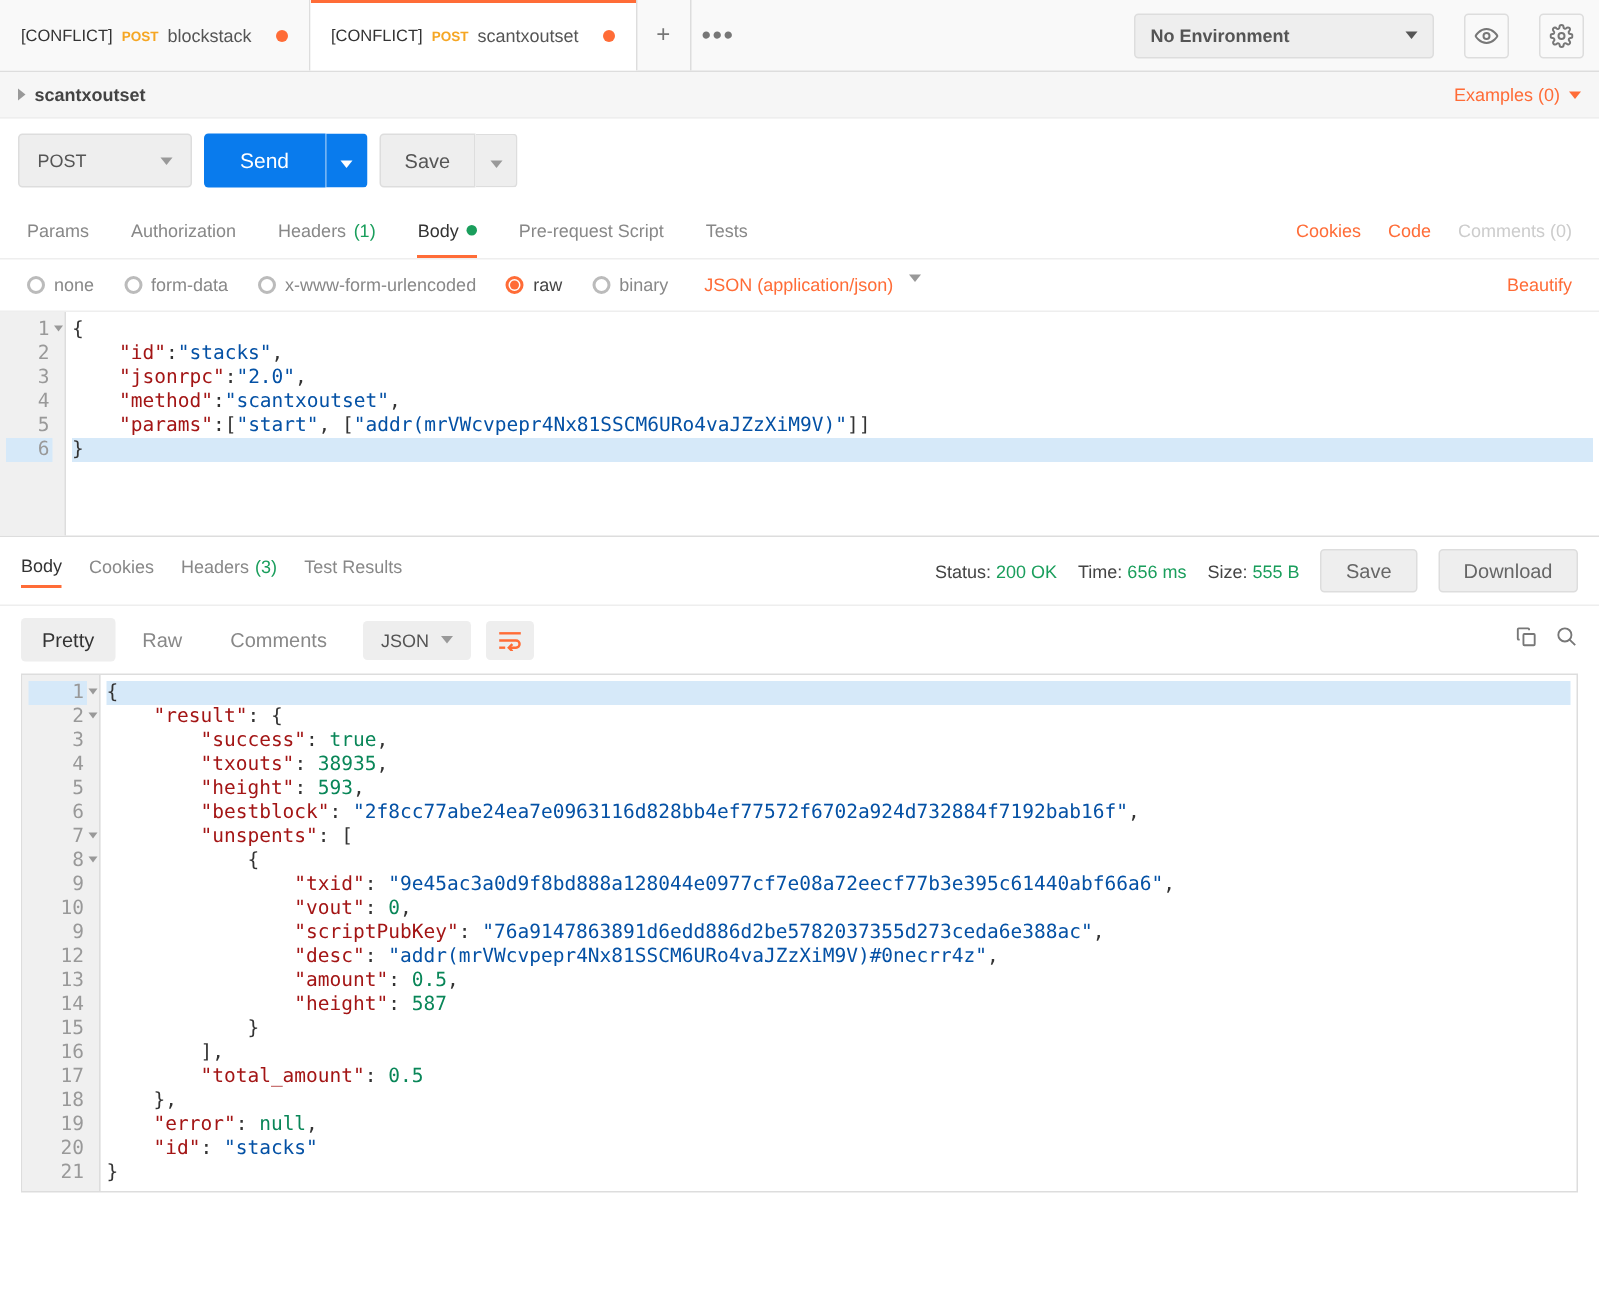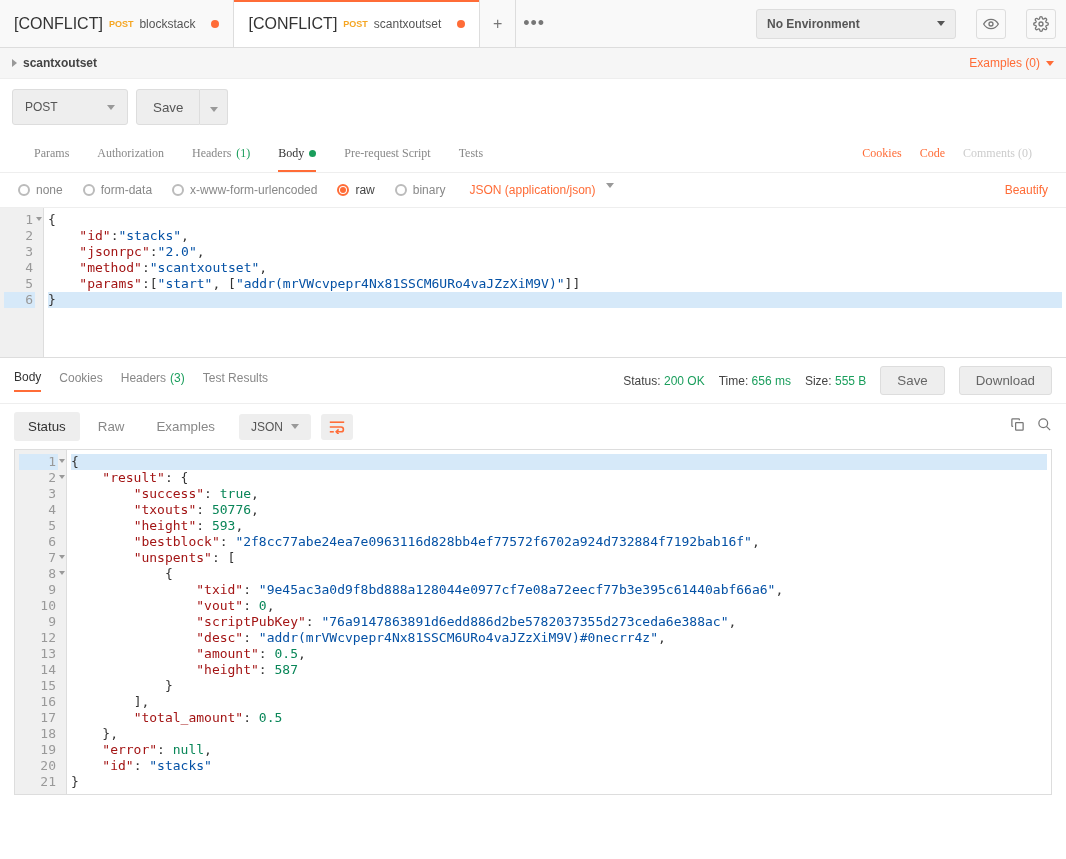--- a/index.html
+++ b/index.html
@@ -1,21 +1,21 @@
 <!DOCTYPE html>
 <html><head>
 <meta charset="utf-8">
 <style>
 * { box-sizing: border-box; margin: 0; padding: 0; }
 body { font-family: "Helvetica Neue", Arial, sans-serif; font-size: 12px; color: #444; background: #fff; width: 1066px; }
 .topbar { display: flex; align-items: center; border-bottom: 1px solid #ddd; height: 48px; background: #f9f9f9; }
 .tabs { display: flex; height: 100%; flex: 1; }
 .tab { display: flex; align-items: center; padding: 0 14px; border-right: 1px solid #ddd; background: #f9f9f9; cursor: pointer; gap: 6px; height: 100%; white-space: nowrap; }
 .tab.active { background: #fff; box-shadow: inset 0 2px 0 #ff6c37; }
-.tab .conflict { font-size: 16px; color: #333; }
+.tab .conflict { font-size: 11px; color: #333; }
 .tab .method-badge { color: #f5a623; font-size: 9px; font-weight: 700; }
 .tab .tab-title { font-size: 12px; color: #555; }
 .tab .dirty-dot { width: 8px; height: 8px; border-radius: 50%; background: #ff6c37; margin-left: 10px; }
 .tab-action { display: flex; align-items: center; justify-content: center; width: 36px; border-right: 1px solid #ddd; color: #777; cursor: pointer; height: 100%; font-size: 16px; }
 .env-area { display: flex; align-items: center; gap: 20px; padding: 0 10px; }
 .env-dropdown { display: flex; align-items: center; justify-content: space-between; background: #eee; border: 1px solid #ddd; border-radius: 3px; height: 30px; width: 200px; padding: 0 10px; color: #555; font-weight: 600; cursor: pointer; }
 .icon-btn { width: 30px; height: 30px; display: flex; align-items: center; justify-content: center; border: 1px solid #ddd; border-radius: 3px; color: #777; cursor: pointer; }
 .breadcrumb-row { display: flex; align-items: center; justify-content: space-between; padding: 8px 12px; background: #f6f6f6; border-bottom: 1px solid #eee; }
 .breadcrumb { display: flex; align-items: center; gap: 6px; cursor: pointer; }
 .caret-right { display: inline-block; width: 0; height: 0; border-top: 4px solid transparent; border-bottom: 4px solid transparent; border-left: 5px solid #999; }
@@ -23,21 +23,21 @@
 .examples-link { color: #ff6c37; display: flex; align-items: center; gap: 6px; cursor: pointer; }
 .url-row { display: flex; gap: 8px; padding: 10px 12px; }
 .method-box { display: flex; align-items: center; justify-content: space-between; background: #eee; border: 1px solid #ddd; border-radius: 3px; height: 36px; padding: 0 12px; width: 116px; cursor: pointer; color: #555; }
 .url-input { flex: 1; background: #eee; border: 1px solid #ddd; border-left: none; border-radius: 3px; height: 36px; padding: 0 12px; color: #444; font-size: 13px; }
 .send-btn-group { display: flex; }
 .send-btn { background: #097bed; color: #fff; border: none; height: 36px; padding: 0 24px; font-size: 14px; cursor: pointer; border-radius: 3px 0 0 3px; }
 .send-caret { background: #097bed; color: #fff; border: none; border-left: 1px solid rgba(255,255,255,0.3); height: 36px; width: 28px; cursor: pointer; border-radius: 0 3px 3px 0; }
 .save-btn-group { display: flex; }
 .save-btn { background: #eee; border: 1px solid #ddd; height: 36px; padding: 0 16px; color: #555; cursor: pointer; border-radius: 3px 0 0 3px; }
 .save-caret { background: #eee; border: 1px solid #ddd; border-left: none; height: 36px; width: 28px; color: #777; cursor: pointer; border-radius: 0 3px 3px 0; }
-.sub-tabs { display: flex; align-items: center; padding: 0 34px; border-bottom: 1px solid #eee; height: 38px; justify-content: space-between; font-family: Liberation Serif, serif; }
+.sub-tabs { display: flex; align-items: center; padding: 0 18px; border-bottom: 1px solid #eee; height: 38px; justify-content: space-between; }
 .sub-tabs-left { display: flex; gap: 28px; height: 100%; }
 .sub-tab { display: flex; align-items: center; color: #888; cursor: pointer; gap: 5px; }
 .sub-tab.active { color: #333; box-shadow: inset 0 -2px 0 #ff6c37; font-weight: 500; }
 .count-green { color: #1a9e5c; }
 .green-dot { width: 7px; height: 7px; border-radius: 50%; background: #1a9e5c; }
 .sub-tabs-right { display: flex; gap: 18px; }
 .sub-tabs-right .link { cursor: pointer; }
 .body-type-row { display: flex; align-items: center; padding: 10px 18px; gap: 20px; border-bottom: 1px solid #eee; }
 .radio-item { display: flex; align-items: center; gap: 6px; color: #888; cursor: pointer; }
 .radio-circle { width: 12px; height: 12px; border-radius: 50%; border: 2px solid #bbb; display: inline-flex; align-items: center; justify-content: center; }
@@ -124,20 +124,24 @@
     <span>Examples (0)</span>
     <span class="caret-down"></span>
   </div>
 </div>
 
 <div class="url-row">
   <div class="method-box">
     <span>POST</span>
     <span class="caret-down" style="color:#999;"></span>
   </div>
+  <div class="send-btn-group">
+    <button class="send-btn">Send</button>
+    <button class="send-caret"><span class="caret-down" style="color:#fff;"></span></button>
+  </div>
   <div class="save-btn-group">
     <button class="save-btn">Save</button>
     <button class="save-caret"><span class="caret-down" style="color:#999;"></span></button>
   </div>
 </div>
 
 <div class="sub-tabs">
   <div class="sub-tabs-left">
     <div class="sub-tab">Params</div>
     <div class="sub-tab">Authorization</div>
@@ -219,23 +223,23 @@
   <div class="resp-right">
     <span><span>Status:</span> <span class="status-green">200 OK</span></span>
     <span><span>Time:</span> <span class="status-green">656 ms</span></span>
     <span><span>Size:</span> <span class="status-green">555 B</span></span>
     <button class="grey-btn">Save</button>
     <button class="grey-btn">Download</button>
   </div>
 </div>
 
 <div class="view-row">
-  <button class="view-btn active">Status</button>
+  <button class="view-btn active">Pretty</button>
   <button class="view-btn">Raw</button>
-  <button class="view-btn">Examples</button>
+  <button class="view-btn">Comments</button>
   <span class="json-dd">
     <span>JSON</span>
     <span class="caret-down" style="color:#999"></span>
   </span>
   <span class="wrap-icon">
     <svg width="16" height="14" viewBox="0 0 20 16" fill="none" stroke="#ff6c37" stroke-width="2">
         <line x1="1" y1="2" x2="19" y2="2"></line>
         <path d="M1 8 H15 a3 3 0 0 1 0 6 H10"></path>
         <polyline points="12,11 9,14 12,17" fill="none"></polyline>
         <line x1="1" y1="14" x2="6" y2="14"></line>
@@ -278,21 +282,21 @@
       <div>17</div>
       <div>18</div>
       <div>19</div>
       <div>20</div>
       <div>21</div>
   </div>
   <div class="code-body" id="resp-code">
       <div class="code-line hl"><span class="punct">{</span></div>
       <div class="code-line">    <span class="key">"result"</span><span class="punct">: {</span></div>
       <div class="code-line">        <span class="key">"success"</span><span class="punct">: </span><span class="kw">true</span><span class="punct">,</span></div>
-      <div class="code-line">        <span class="key">"txouts"</span><span class="punct">: </span><span class="num">50776</span><span class="punct">,</span></div>
+      <div class="code-line">        <span class="key">"txouts"</span><span class="punct">: </span><span class="num">38935</span><span class="punct">,</span></div>
       <div class="code-line">        <span class="key">"height"</span><span class="punct">: </span><span class="num">593</span><span class="punct">,</span></div>
       <div class="code-line">        <span class="key">"bestblock"</span><span class="punct">: </span><span class="str">"2f8cc77abe24ea7e0963116d828bb4ef77572f6702a924d732884f7192bab16f"</span><span class="punct">,</span></div>
       <div class="code-line">        <span class="key">"unspents"</span><span class="punct">: [</span></div>
       <div class="code-line">            <span class="punct">{</span></div>
       <div class="code-line">                <span class="key">"txid"</span><span class="punct">: </span><span class="str">"9e45ac3a0d9f8bd888a128044e0977cf7e08a72eecf77b3e395c61440abf66a6"</span><span class="punct">,</span></div>
       <div class="code-line">                <span class="key">"vout"</span><span class="punct">: </span><span class="num">0</span><span class="punct">,</span></div>
       <div class="code-line">                <span class="key">"scriptPubKey"</span><span class="punct">: </span><span class="str">"76a9147863891d6edd886d2be5782037355d273ceda6e388ac"</span><span class="punct">,</span></div>
       <div class="code-line">                <span class="key">"desc"</span><span class="punct">: </span><span class="str">"addr(mrVWcvpepr4Nx81SSCM6URo4vaJZzXiM9V)#0necrr4z"</span><span class="punct">,</span></div>
       <div class="code-line">                <span class="key">"amount"</span><span class="punct">: </span><span class="num">0.5</span><span class="punct">,</span></div>
       <div class="code-line">                <span class="key">"height"</span><span class="punct">: </span><span class="num">587</span></div>

